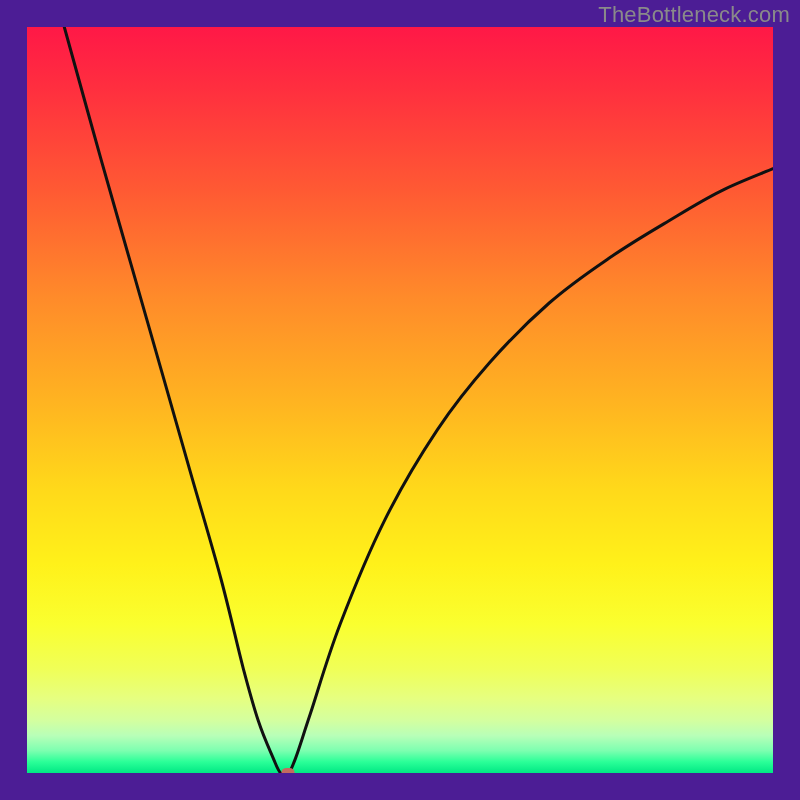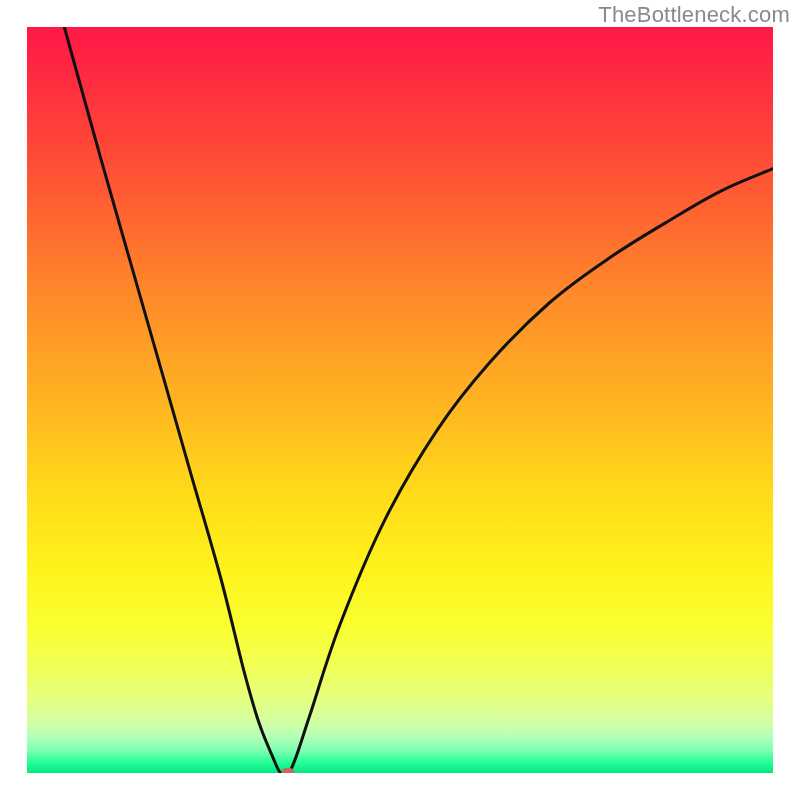--- a/index.html
+++ b/index.html
@@ -8,21 +8,21 @@
     width: 800px;
     height: 800px;
     background: #000;
     overflow: hidden;
     font-family: Arial, Helvetica, sans-serif;
   }
   .stage {
     position: relative;
     width: 800px;
     height: 800px;
-    background: #ffffff;
+    background: #4c1d95;
   }
   .attribution {
     position: absolute;
     top: 2px;
     right: 10px;
     color: #8a8a8a;
     font-size: 22px;
     font-weight: 400;
     letter-spacing: 0.2px;
     z-index: 5;

